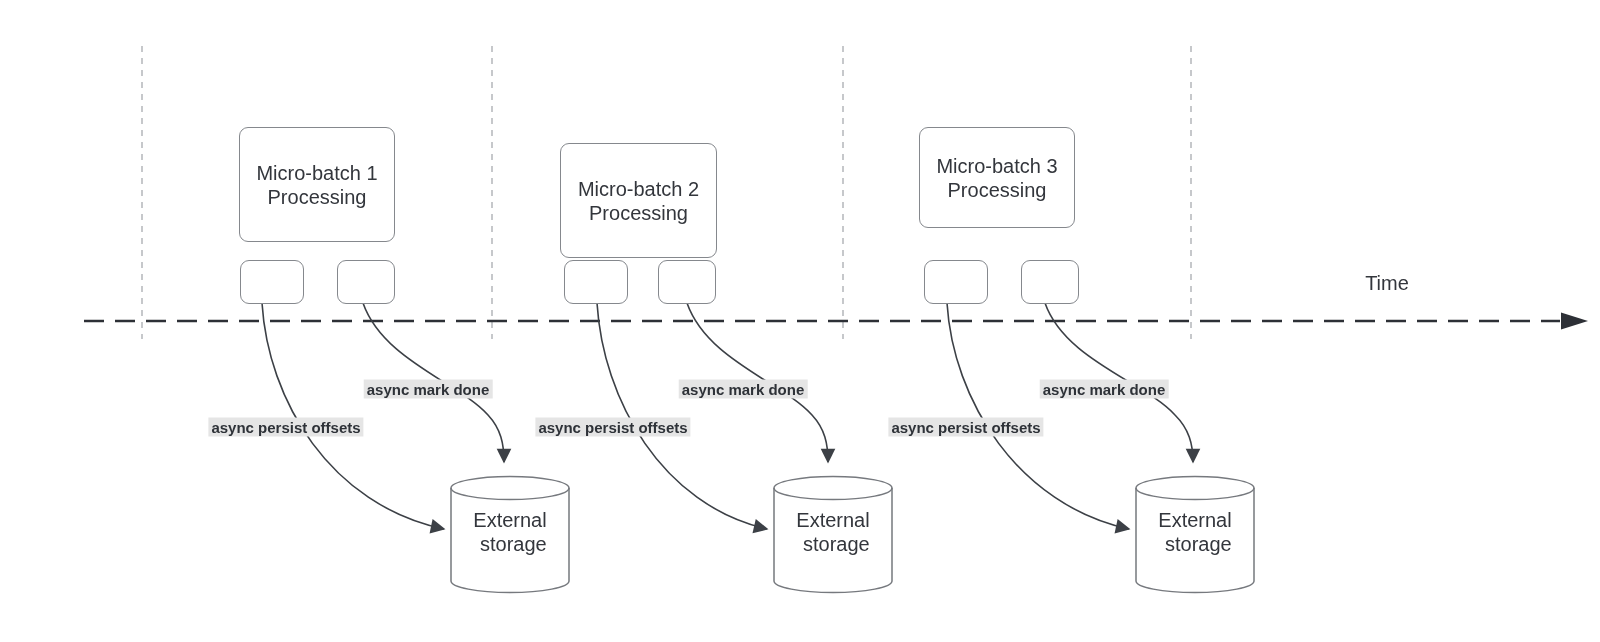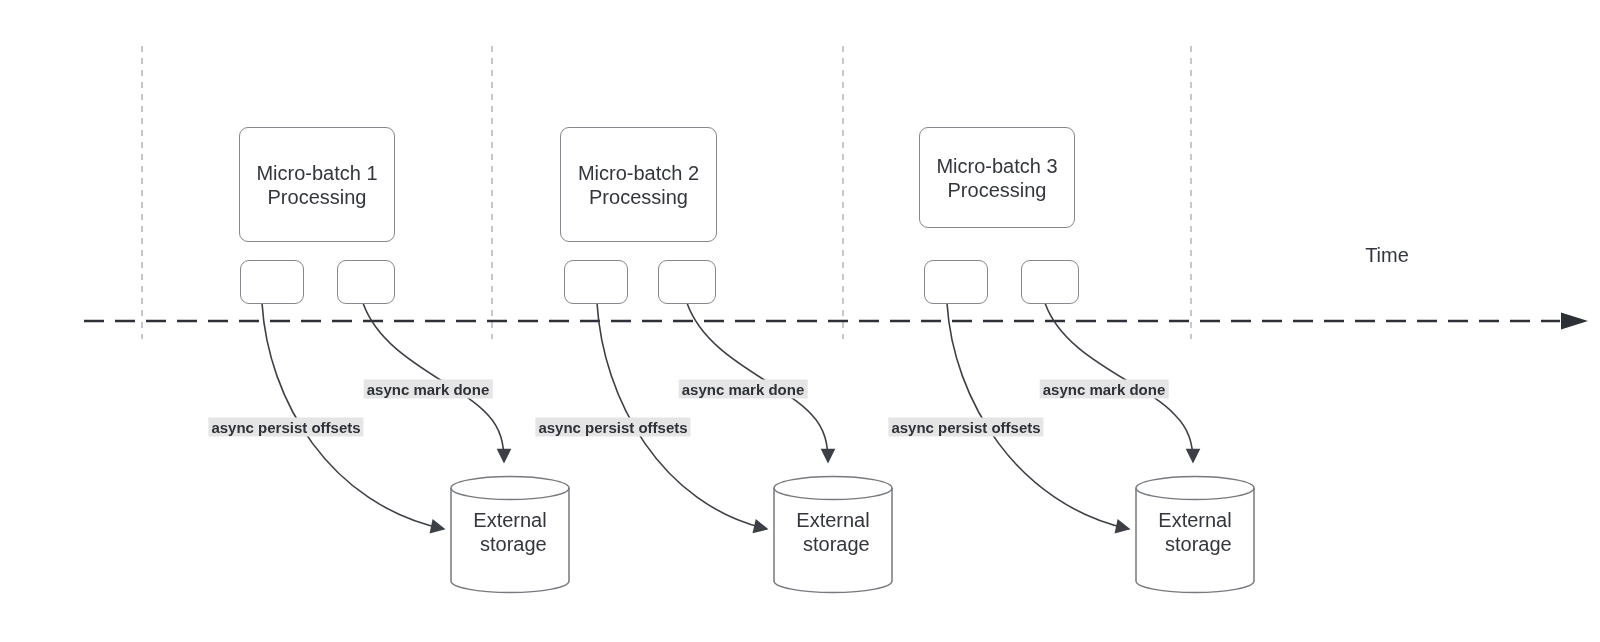--- a/index.html
+++ b/index.html
@@ -113,21 +113,21 @@
 
     <path d="M363,303 C383,360 458,382 488,415 C501,429 504,444 504,462" fill="none" stroke="#3c4046" stroke-width="1.6" marker-end="url(#arrowhead)"></path>
     <path d="M687,303 C707,360 782,382 812,415 C825,429 828,444 828,462" fill="none" stroke="#3c4046" stroke-width="1.6" marker-end="url(#arrowhead)"></path>
     <path d="M1045,303 C1065,360 1145,382 1175,415 C1189,429 1193,444 1193,462" fill="none" stroke="#3c4046" stroke-width="1.6" marker-end="url(#arrowhead)"></path>
   </svg>
 
   <div class="node" style="left:239px; top:127px; width:156px; height:115px;">
     <div class="node-label">Micro-batch 1
 Processing</div>
   </div>
-  <div class="node" style="left:560px; top:127px; width:157px; height:115px;">
+  <div class="node" style="left:560px; top:143px; width:157px; height:115px;">
     <div class="node-label">Micro-batch 2
 Processing</div>
   </div>
   <div class="node" style="left:919px; top:127px; width:156px; height:101px;">
     <div class="node-label">Micro-batch 3
 Processing</div>
   </div>
 
   <div class="small-box" style="left:240px; top:260px; width:64px; height:44px;"></div>
   <div class="small-box" style="left:337px; top:260px; width:58px; height:44px;"></div>
@@ -143,15 +143,15 @@
   <div class="storage-label" style="left:1136px; top:498px; width:118px; height:68px;">External
 storage</div>
 
   <div class="arrow-label" style="left:286px; top:427px;">async persist offsets</div>
   <div class="arrow-label" style="left:613px; top:427px;">async persist offsets</div>
   <div class="arrow-label" style="left:966px; top:427px;">async persist offsets</div>
   <div class="arrow-label" style="left:428px; top:389px;">async mark done</div>
   <div class="arrow-label" style="left:743px; top:389px;">async mark done</div>
   <div class="arrow-label" style="left:1104px; top:389px;">async mark done</div>
 
-  <div class="time-label" style="left:1387px; top:255px;">Time</div>
+  <div class="time-label" style="left:1387px; top:283px;">Time</div>
 
 </div>
 
 </body></html>

